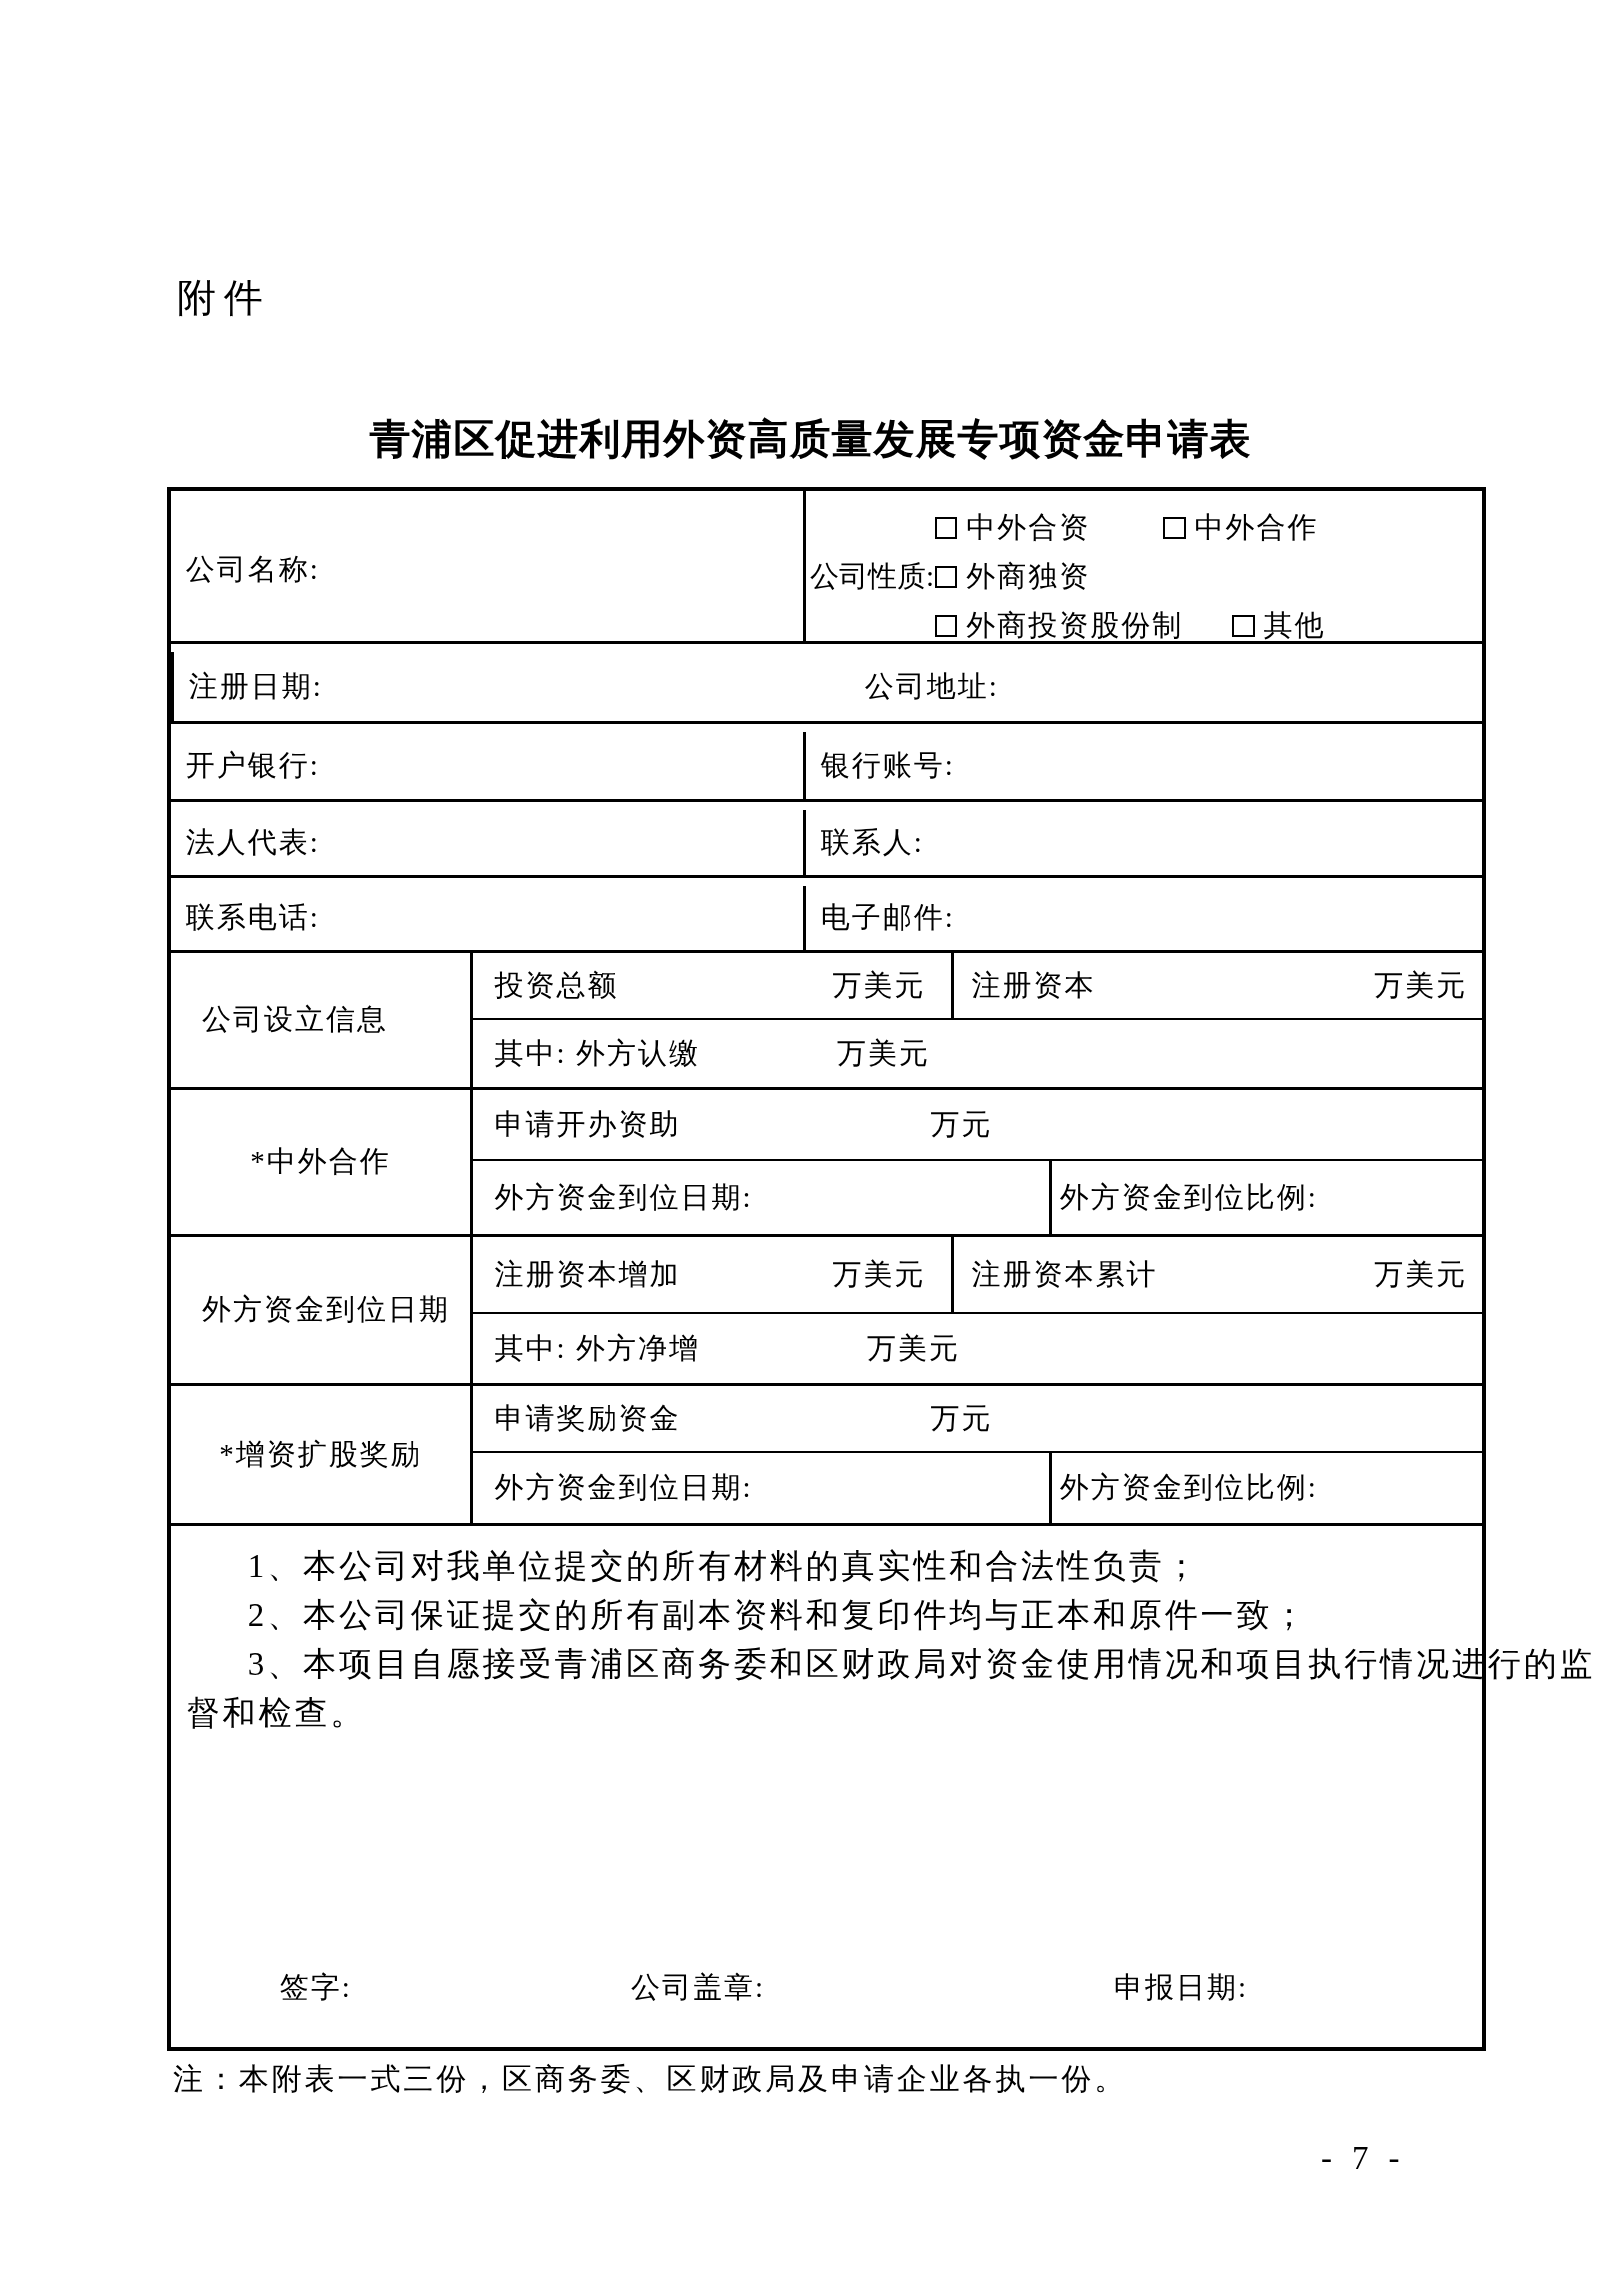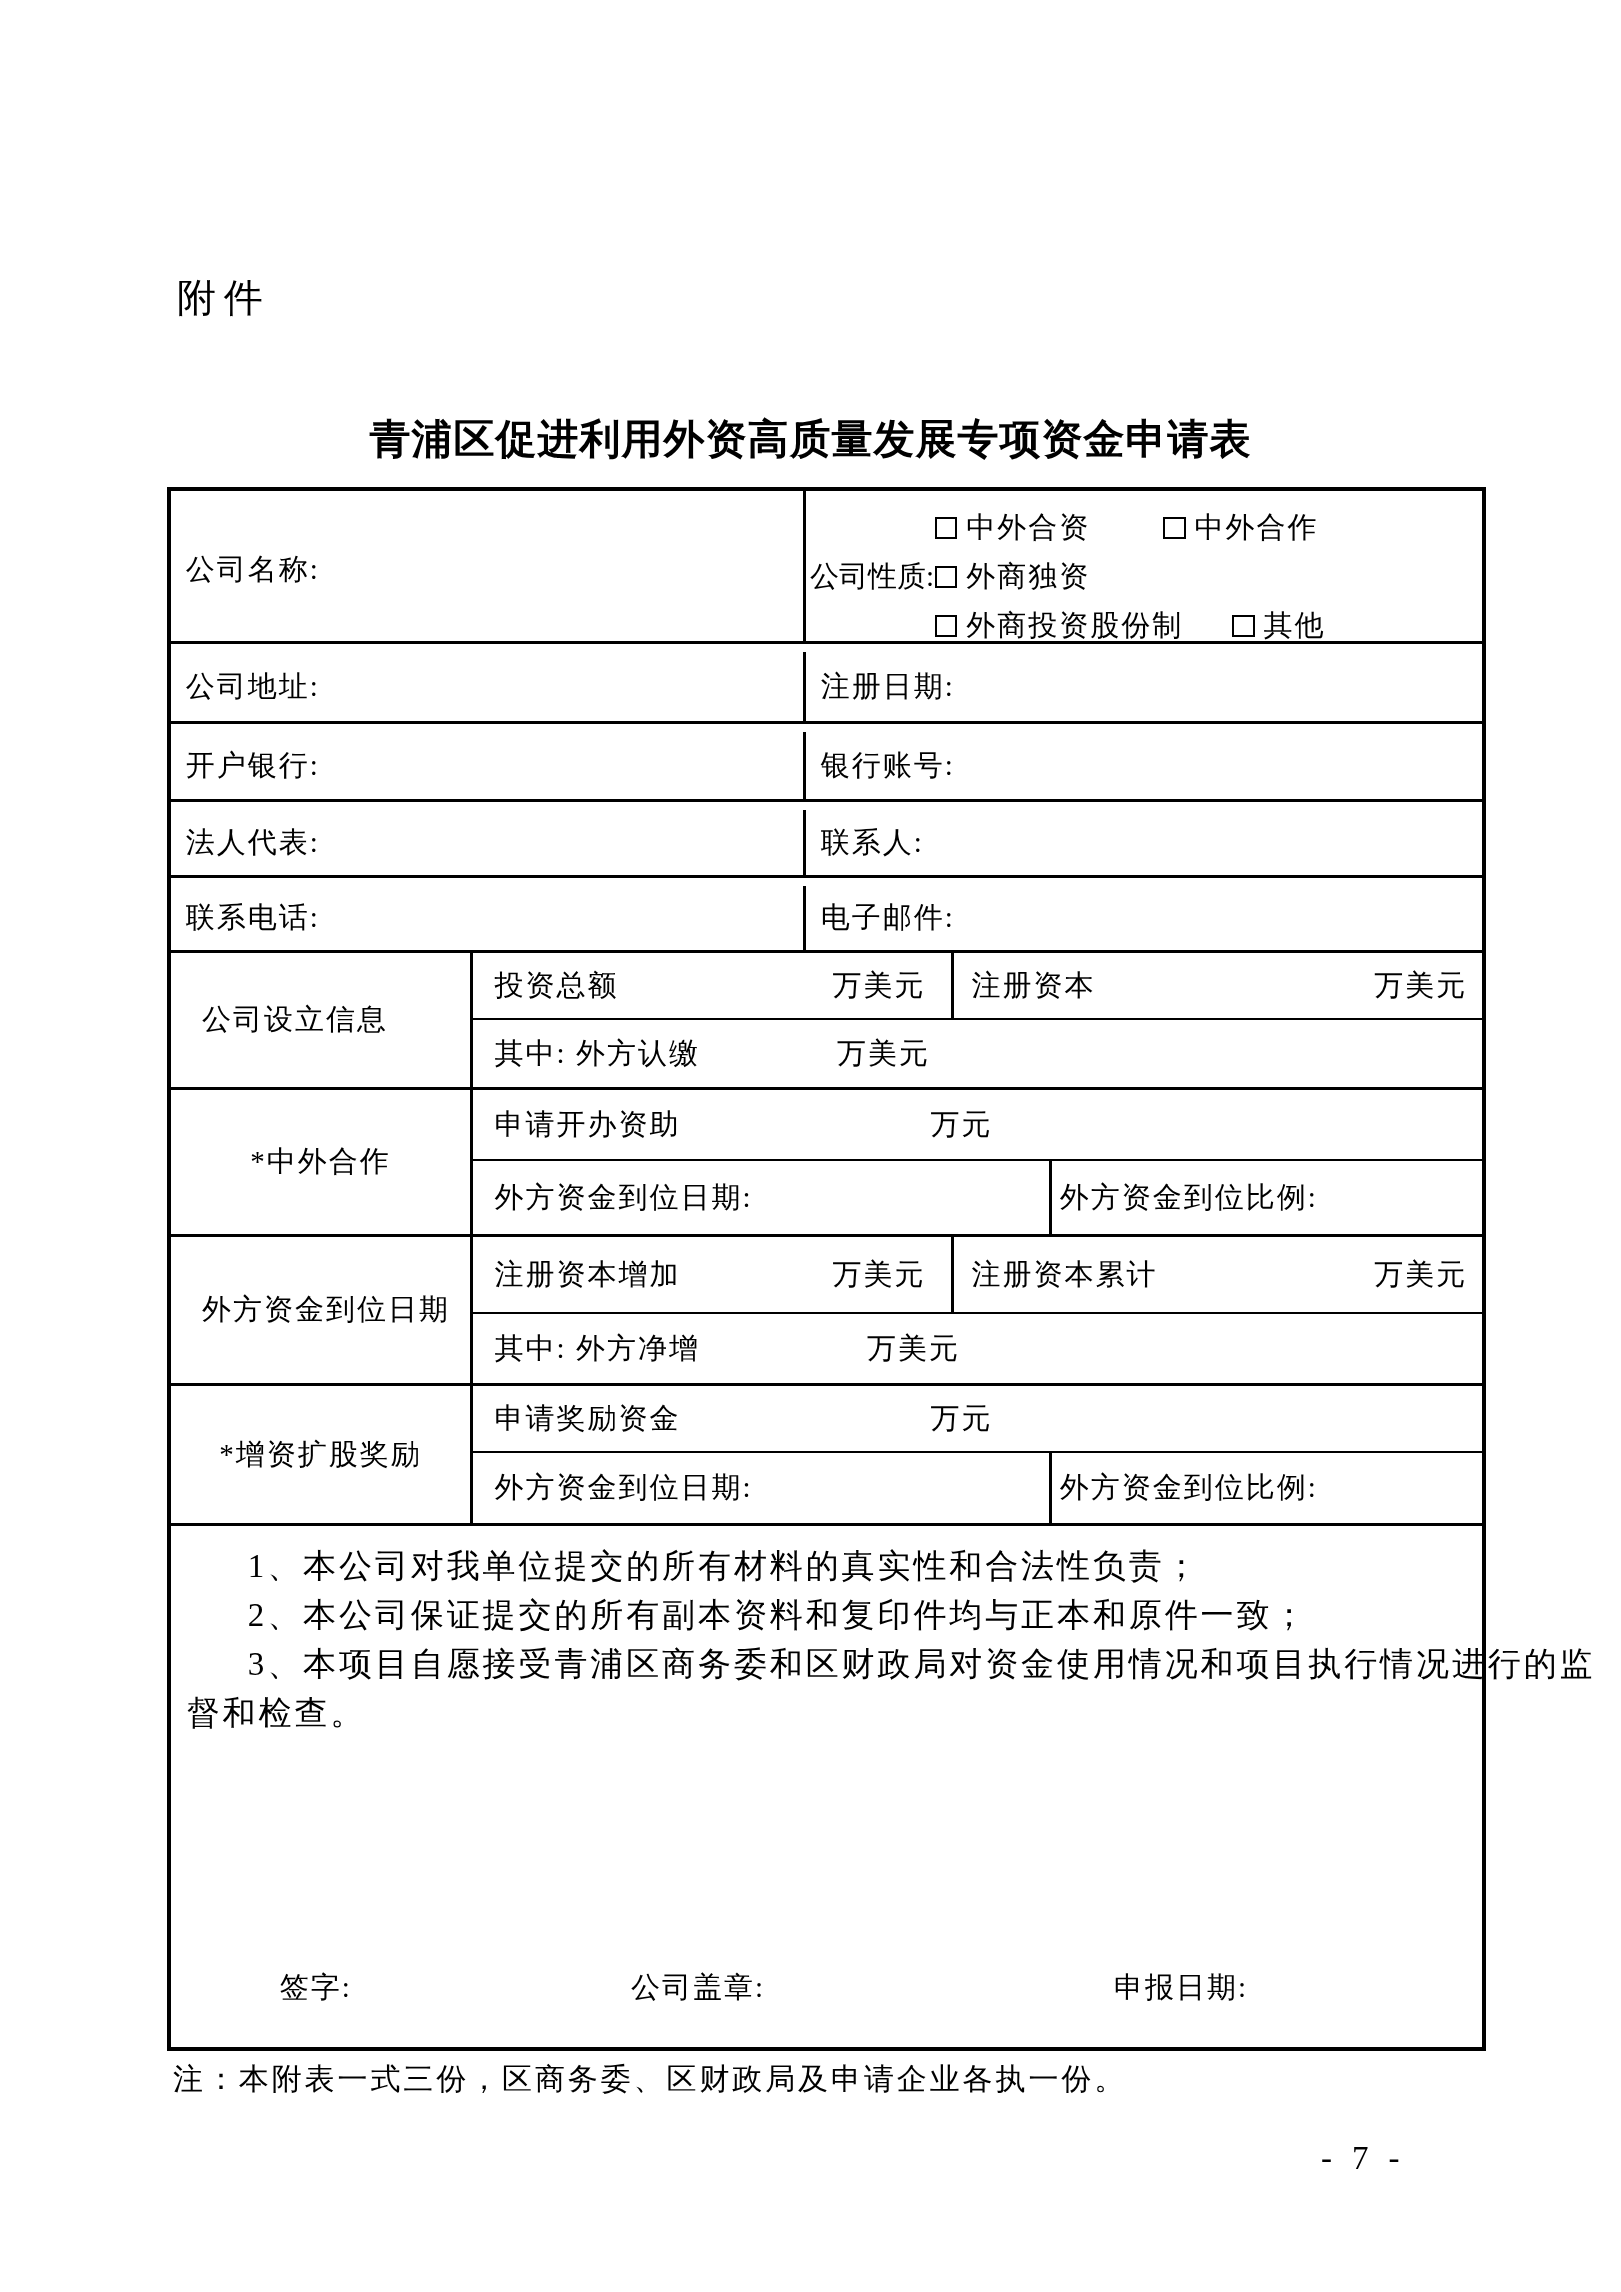--- a/index.html
+++ b/index.html
@@ -124,26 +124,26 @@
           <span class="gap50"></span>
           <span class="opt">
             <span class="cb"></span>
             <span>其他</span>
           </span>
         </div>
       </div>
     </div>
 
     <div class="row" style="height:80px">
-      <div class="cell lpad" style="width:632px">
-        <span class="lbl">公司地址:</span>
-        <span class="fill"></span>
-      </div>
       <div class="cell vline lpad" style="flex:1">
         <span class="lbl">注册日期:</span>
+        <span class="fill"></span>
+      </div>
+      <div class="cell lpad" style="width:632px">
+        <span class="lbl">公司地址:</span>
         <span class="fill"></span>
       </div>
     </div>
 
     <div class="row" style="height:78px">
       <div class="cell lpad" style="width:632px">
         <span class="lbl">开户银行:</span>
         <span class="fill"></span>
       </div>
       <div class="cell vline lpad" style="flex:1">

